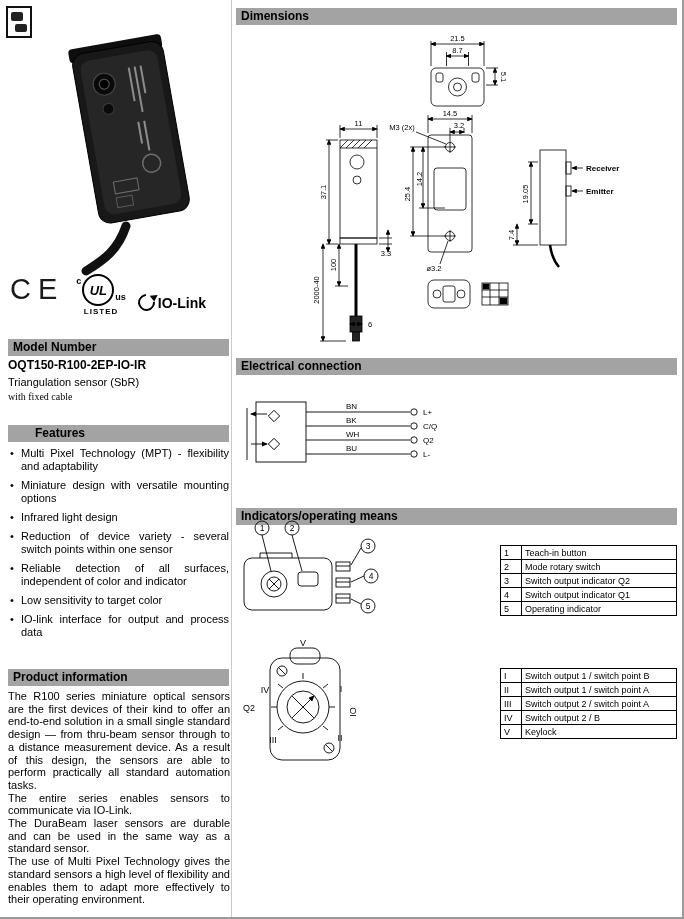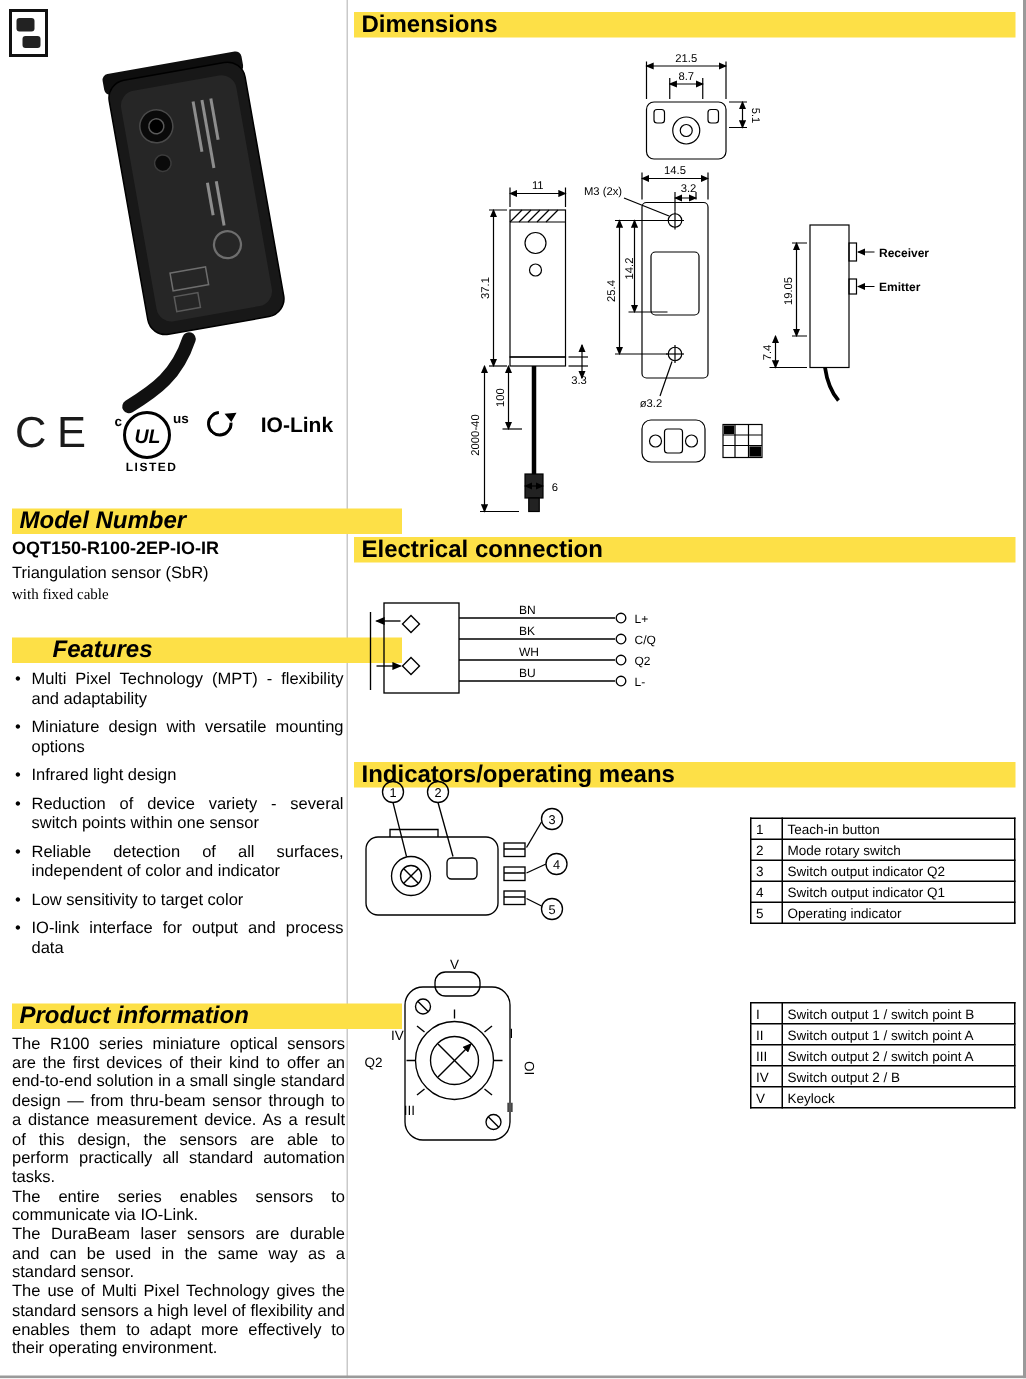--- a/index.html
+++ b/index.html
@@ -1,43 +1,43 @@
 <!DOCTYPE html>
 <html><head>
 <meta charset="utf-8">
 <style>
   html,body{margin:0;padding:0;background:#fff;}
   .page{position:relative;width:684px;height:919px;background:#fff;overflow:hidden;
         font-family:"Liberation Sans","DejaVu Sans",sans-serif;color:#000;}
   .divider{position:absolute;left:231px;top:0;width:1px;height:919px;background:#c9c9c9;}
   .edge-right{position:absolute;right:0;top:0;width:2px;height:100%;background:#9a9a9a;}
   .edge-bottom{position:absolute;left:0;bottom:0;width:100%;height:2px;background:#9a9a9a;}
-  .bar{position:absolute;background:#fde047;font-size:16px;font-weight:bold;
+  .bar{position:absolute;background:#a3a3a3;font-size:12px;font-weight:bold;
        padding:2px 5px;box-sizing:border-box;line-height:13px;}
-  .left-bar{left:8px;width:260px;font-style:italic;}
+  .left-bar{left:8px;width:221px;}
   .right-bar{left:236px;width:441px;}
   .abs{position:absolute;}
 
   
   .corner-logo{position:absolute;left:6px;top:6px;width:26px;height:32px;border:2px solid #111;
                background:#fff;display:flex;flex-direction:column;gap:3px;padding:4px 3px;box-sizing:border-box;}
   .cl-glyph{background:#222;border-radius:2px;flex:1;}
   .cl-g1{margin-right:4px;} .cl-g2{margin-left:4px;}
 
   .cert-row{position:absolute;left:10px;top:274px;width:216px;height:50px;display:flex;align-items:flex-start;gap:12px;}
   .ce{font-size:29px;letter-spacing:7px;color:#1a1a1a;line-height:30px;}
   .ul-wrap{display:inline-block;text-align:center;position:relative;}
   .ul-top{display:flex;align-items:flex-start;}
   .ul-c,.ul-us{font-size:9px;font-weight:bold;}
-  .ul-c{margin-top:2px;} .ul-us{}
+  .ul-c{margin-top:2px;} .ul-us{margin-top:18px;}
   .ul-circle{display:inline-flex;width:28px;height:28px;border:2.5px solid #000;border-radius:50%;
              align-items:center;justify-content:center;margin:0 1px;}
   .ul-txt{font-weight:bold;font-style:italic;font-size:13px;}
   .ul-listed{display:block;font-size:8px;font-weight:bold;letter-spacing:1px;margin-top:1px;}
-  .iol-wrap{display:flex;align-items:center;gap:19px;}
+  .iol-wrap{display:flex;align-items:center;gap:3px;margin-top:20px;}
   .iol-sym{display:inline-block;width:13px;height:13px;border:2.5px solid #000;border-radius:50%;
            border-top-color:transparent;transform:rotate(40deg);position:relative;}
   .iol-sym::after{content:"";position:absolute;right:-3px;top:-4px;border:4px solid transparent;border-left:6px solid #000;transform:rotate(45deg);}
   .iol-txt{font-size:14px;font-weight:bold;}
 
   .model-number{position:absolute;left:8px;top:358px;font-size:12px;font-weight:bold;}
   .model-type{position:absolute;left:8px;top:376px;font-size:11px;}
   .model-note{position:absolute;left:8px;top:391px;font-size:10px;font-family:Liberation Serif, serif;}
 
   .features-list{position:absolute;left:8px;top:447px;width:221px;margin:0;padding:0;list-style:none;}

